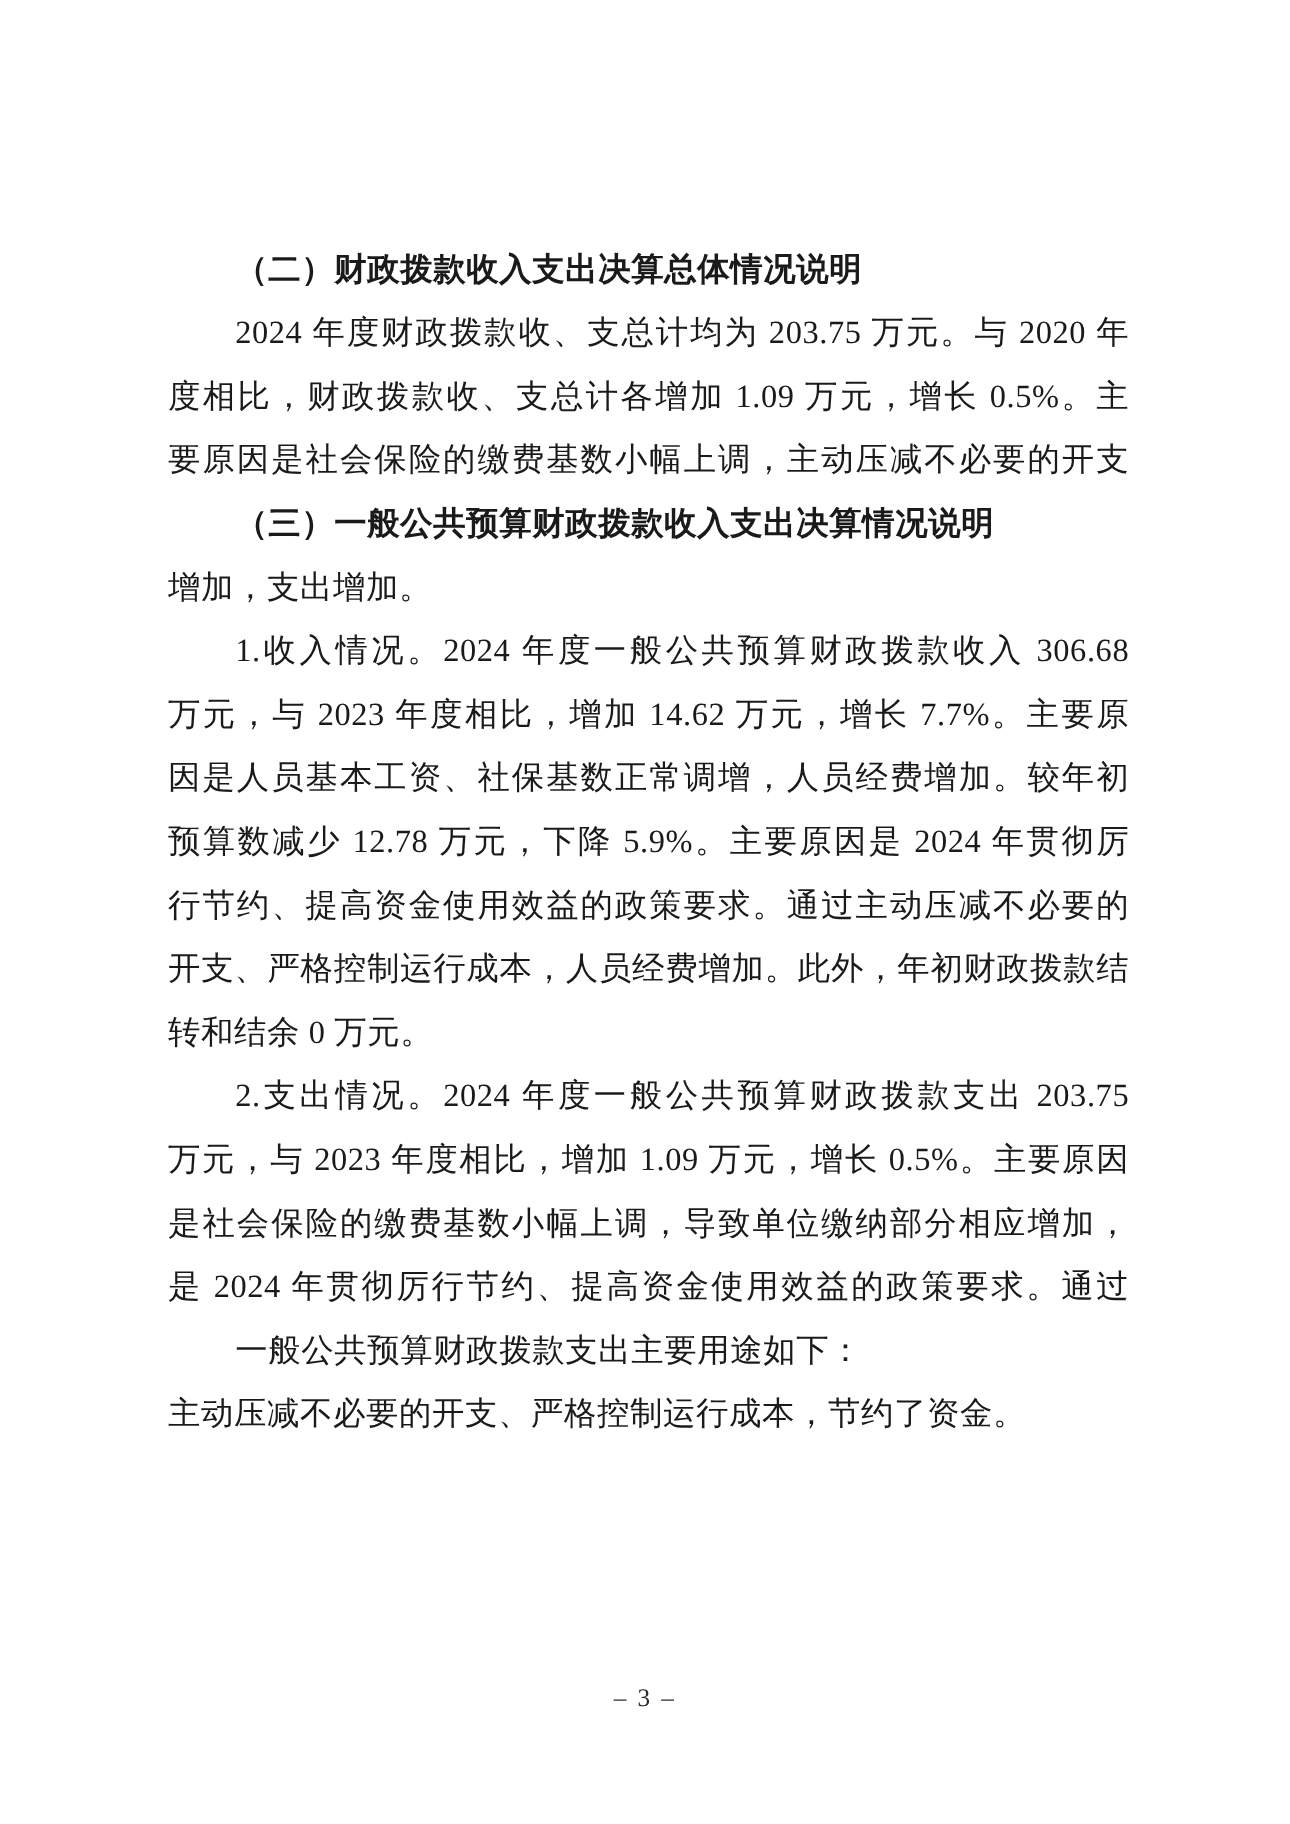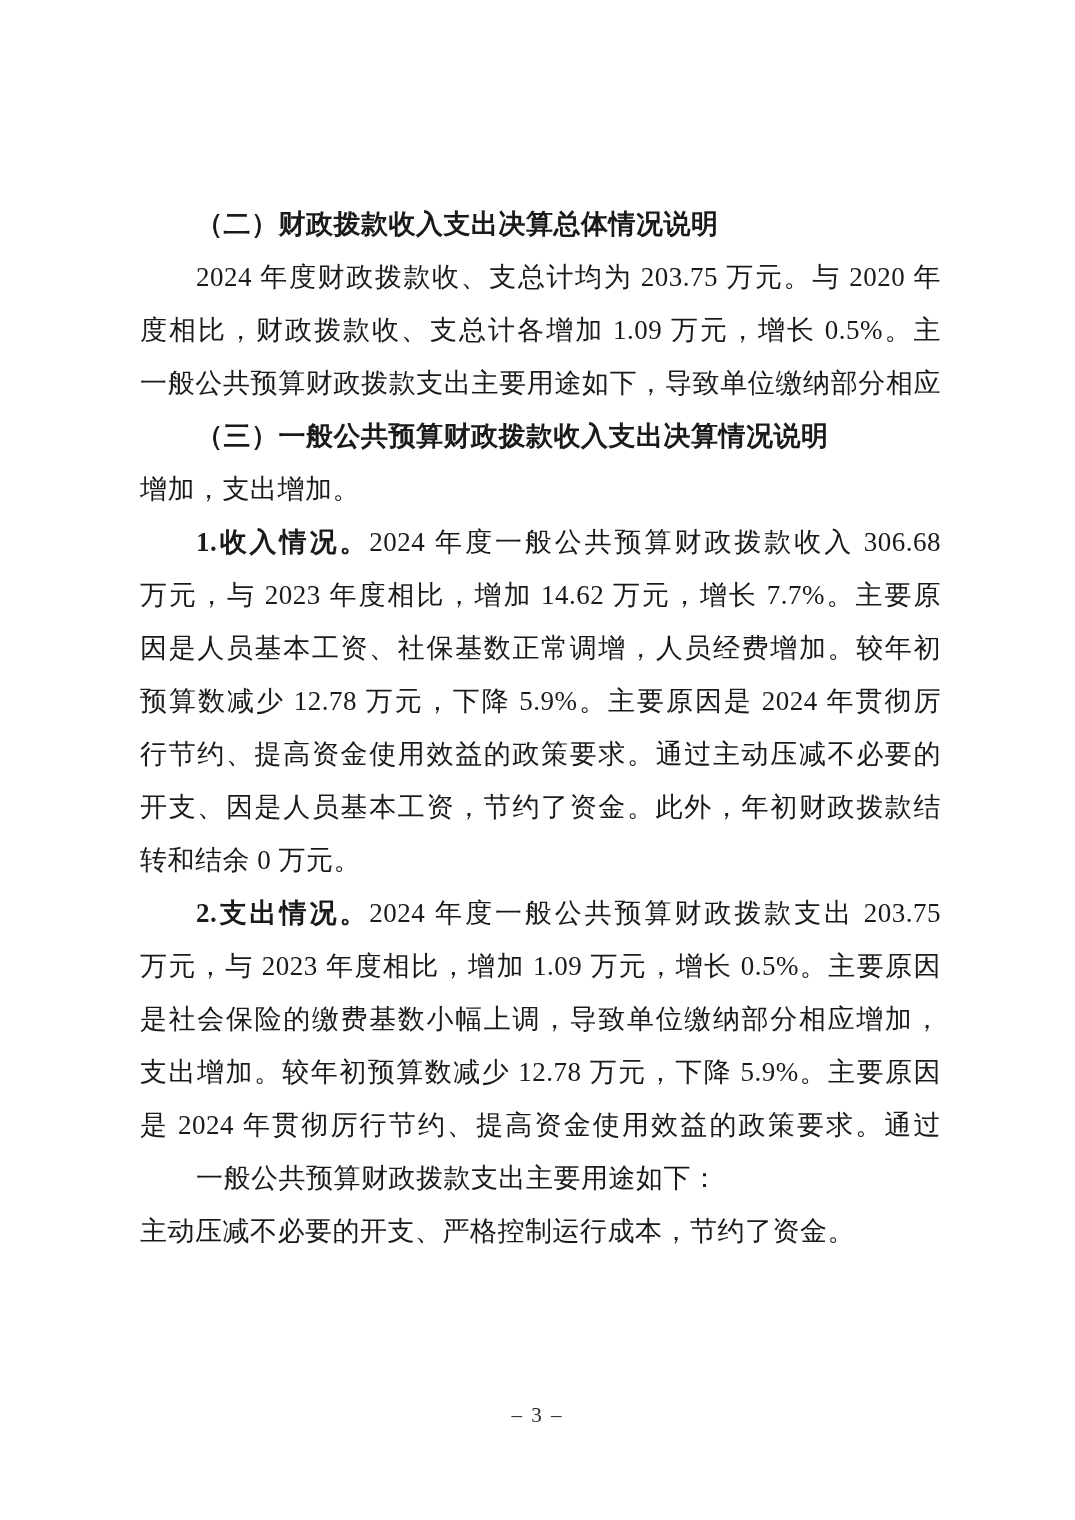--- a/index.html
+++ b/index.html
@@ -33,21 +33,21 @@
     text-align-last: justify;
     overflow: hidden;
     letter-spacing: 0.5px;
   }
   .indent { text-indent: 56px; }
   .no-just {
     text-align: right;
     text-align-last: left;
     font-family: Liberation Serif, serif;
   }
-  .bold, b { font-weight: 700; }
+  .bold, b { font-weight: 400; }
   .heading { font-weight: 700; }
   .footer {
     position: absolute;
     left: 0;
     right: 0;
     top: 1403px;
     text-align: center;
     font-size: 21px;
     color: #2a2a2a;
     letter-spacing: 2px;
@@ -56,37 +56,36 @@
 </head>
 <body>
 
 <div class="page">
   <div class="content">
 
     <div class="line indent no-just heading">（二）财政拨款收入支出决算总体情况说明</div>
 
     <div class="line indent">2024 年度财政拨款收、支总计均为 203.75 万元。与 2020 年</div>
     <div class="line">度相比，财政拨款收、支总计各增加 1.09 万元，增长 0.5%。主</div>
-    <div class="line">一般公共预算财政拨款支出主要用途如下，导致单位缴纳部分相应</div>
+    <div class="line">要原因是社会保险的缴费基数小幅上调，主动压减不必要的开支</div>
     <div class="line indent no-just heading">（三）一般公共预算财政拨款收入支出决算情况说明</div>
 
     <div class="line no-just">增加，支出增加。</div>
 
     <div class="line indent"><b>1.收入情况。</b><span>2024 年度一般公共预算财政拨款收入 306.68</span></div>
     <div class="line">万元，与 2023 年度相比，增加 14.62 万元，增长 7.7%。主要原</div>
     <div class="line">因是人员基本工资、社保基数正常调增，人员经费增加。较年初</div>
     <div class="line">预算数减少 12.78 万元，下降 5.9%。主要原因是 2024 年贯彻厉</div>
     <div class="line">行节约、提高资金使用效益的政策要求。通过主动压减不必要的</div>
-    <div class="line">开支、因是人员基本工资，节约了资金。此外，年初财政拨款结</div>
+    <div class="line">开支、严格控制运行成本，人员经费增加。此外，年初财政拨款结</div>
     <div class="line no-just">转和结余 0 万元。</div>
 
     <div class="line indent"><b>2.支出情况。</b><span>2024 年度一般公共预算财政拨款支出 203.75</span></div>
     <div class="line">万元，与 2023 年度相比，增加 1.09 万元，增长 0.5%。主要原因</div>
     <div class="line">是社会保险的缴费基数小幅上调，导致单位缴纳部分相应增加，</div>
-    <div class="line">支出增加。较年初预算数减少 12.78 万元，下降 5.9%。主要原因</div>
     <div class="line">是 2024 年贯彻厉行节约、提高资金使用效益的政策要求。通过</div>
     <div class="line indent no-just">一般公共预算财政拨款支出主要用途如下：</div>
 
     <div class="line no-just">主动压减不必要的开支、严格控制运行成本，节约了资金。</div>
 
   </div>
 
   <div class="footer">– 3 –</div>
 </div>
 

